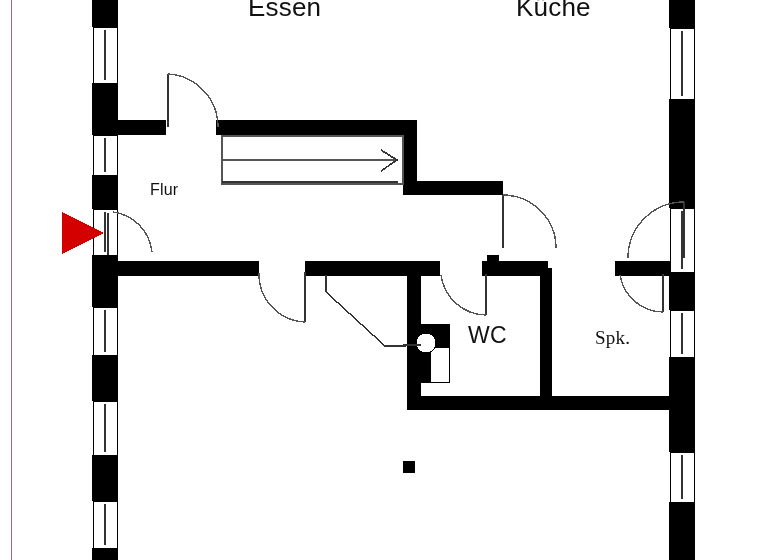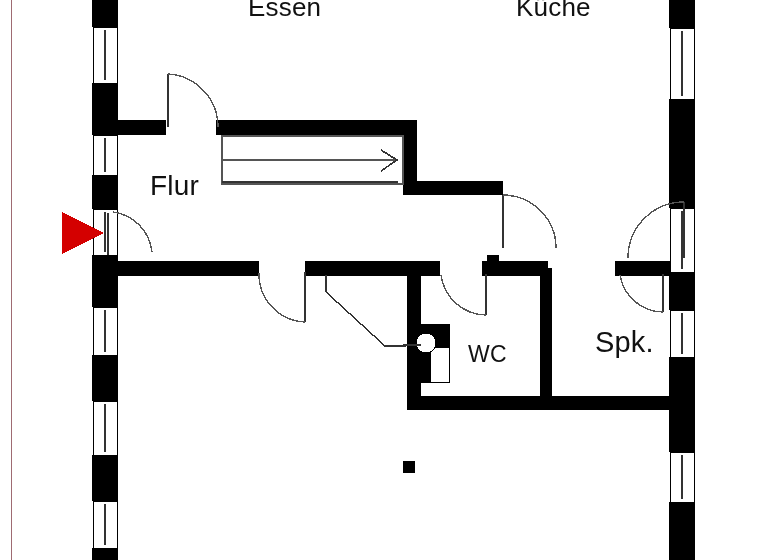--- a/index.html
+++ b/index.html
@@ -183,20 +183,20 @@
 
     <polygon points="62,212 104,233 62,254" fill="#d40000"></polygon>
     <rect x="403" y="461" width="12" height="12" fill="#000000"></rect>
 
   </svg>
 
   <div class="room-label" style="left:248px; top:-6px; font-size:26px;">Essen</div>
 
   <div class="room-label" style="left:516px; top:-6px; font-size:26px;">Küche</div>
 
-  <div class="room-label" style="left:150px; top:172px; font-size:28px;">Flur</div>
-
-  <div class="room-label" style="left:468px; top:343px; font-size:23px;text-align:right;">WC</div>
-
-  <div class="room-label" style="left:595px; top:328px; font-size:29px;">Spk.</div>
+  <div class="room-label" style="left:150px; top:182px; font-size:16px;">Flur</div>
+
+  <div class="room-label" style="left:468px; top:324px; font-size:23px;text-align:right;">WC</div>
+
+  <div class="room-label" style="left:595px; top:328px; font-size:19px;font-family:Liberation Serif, serif;">Spk.</div>
 
 
 </div>
 
 </body></html>

